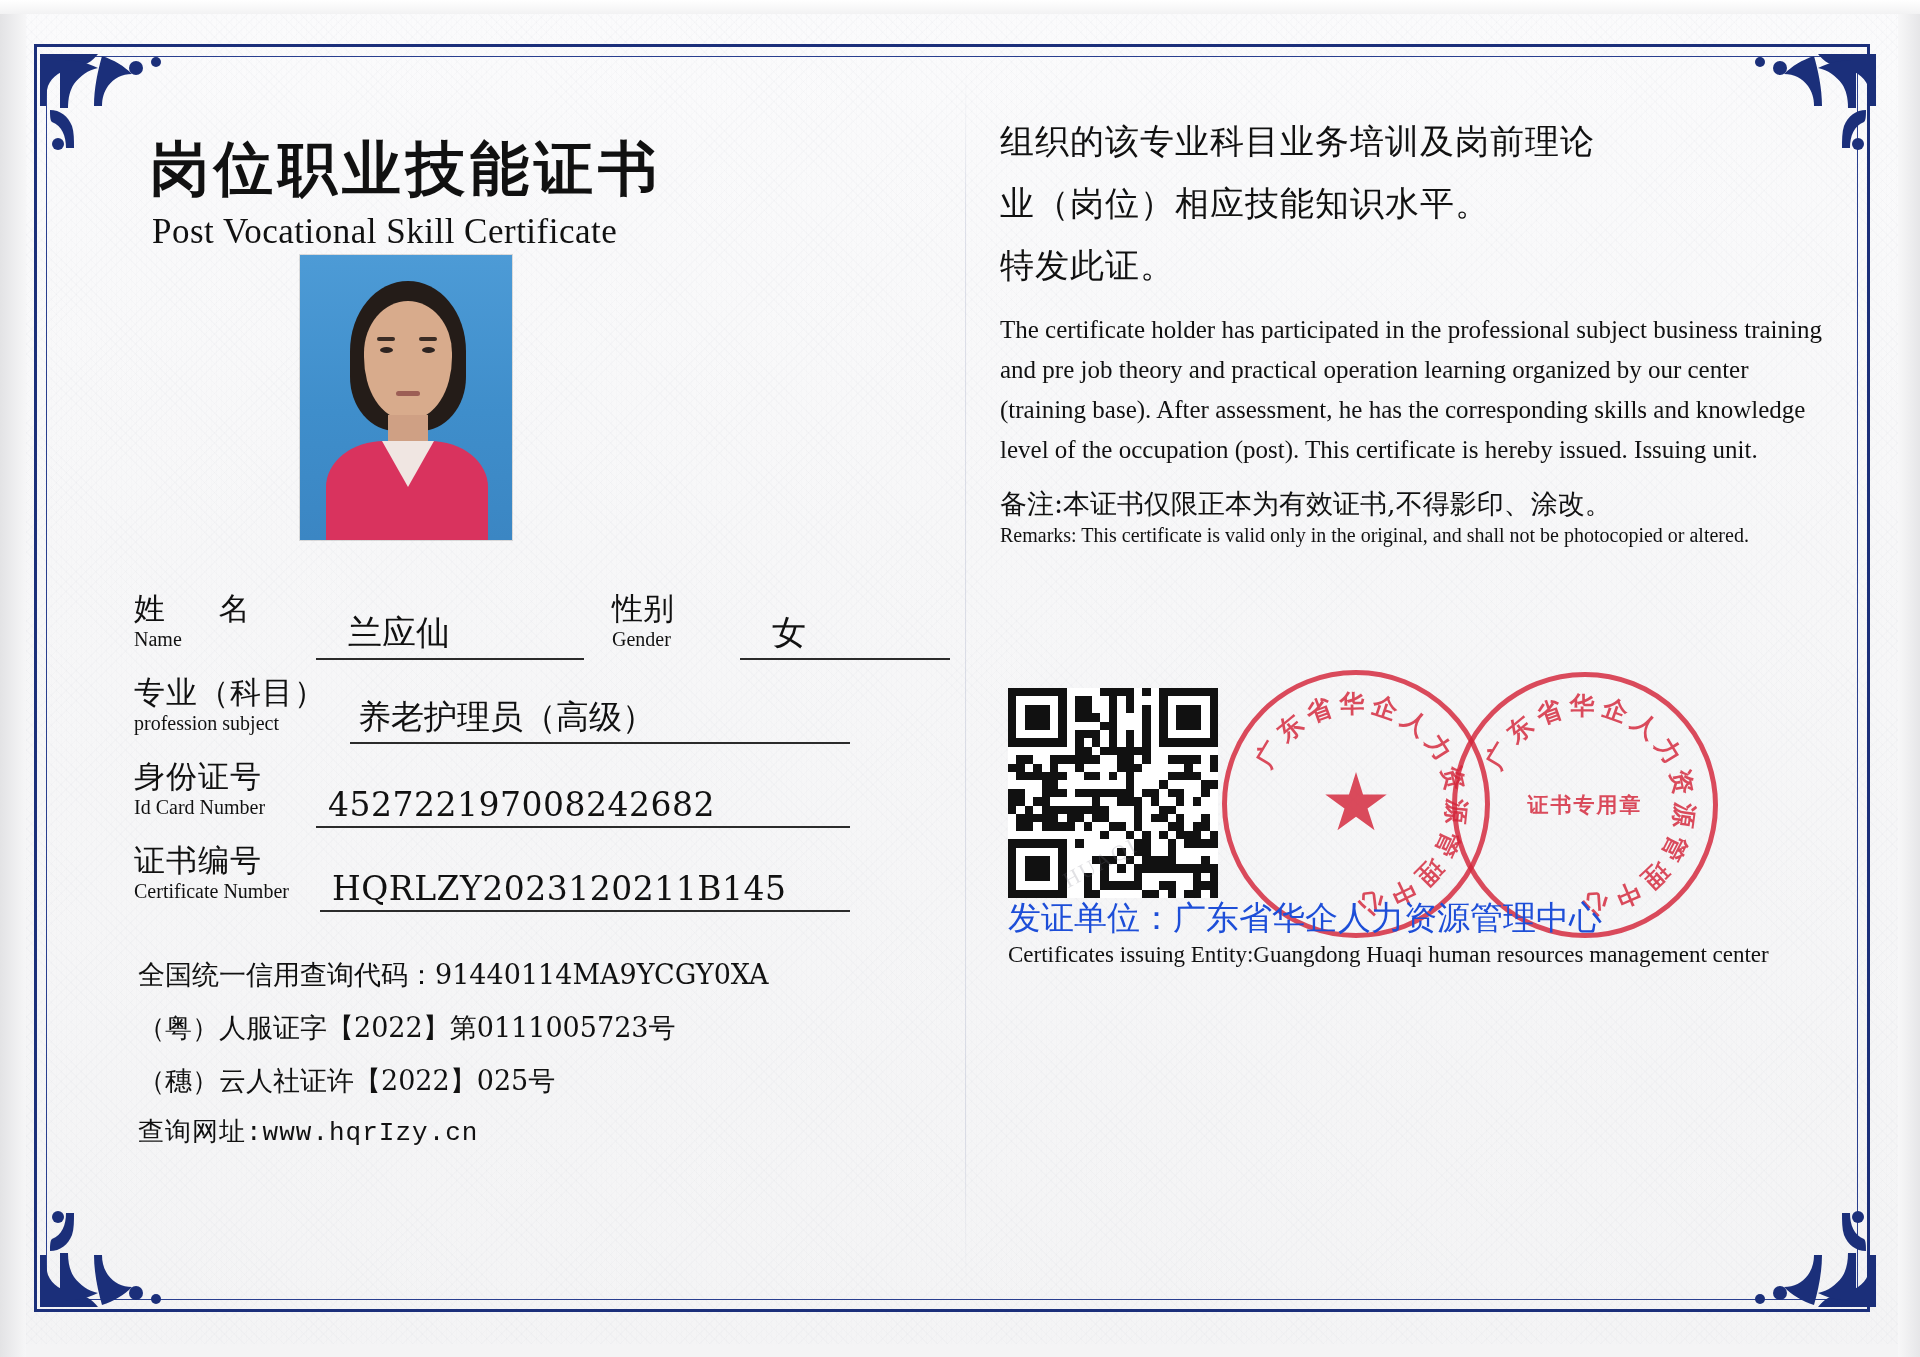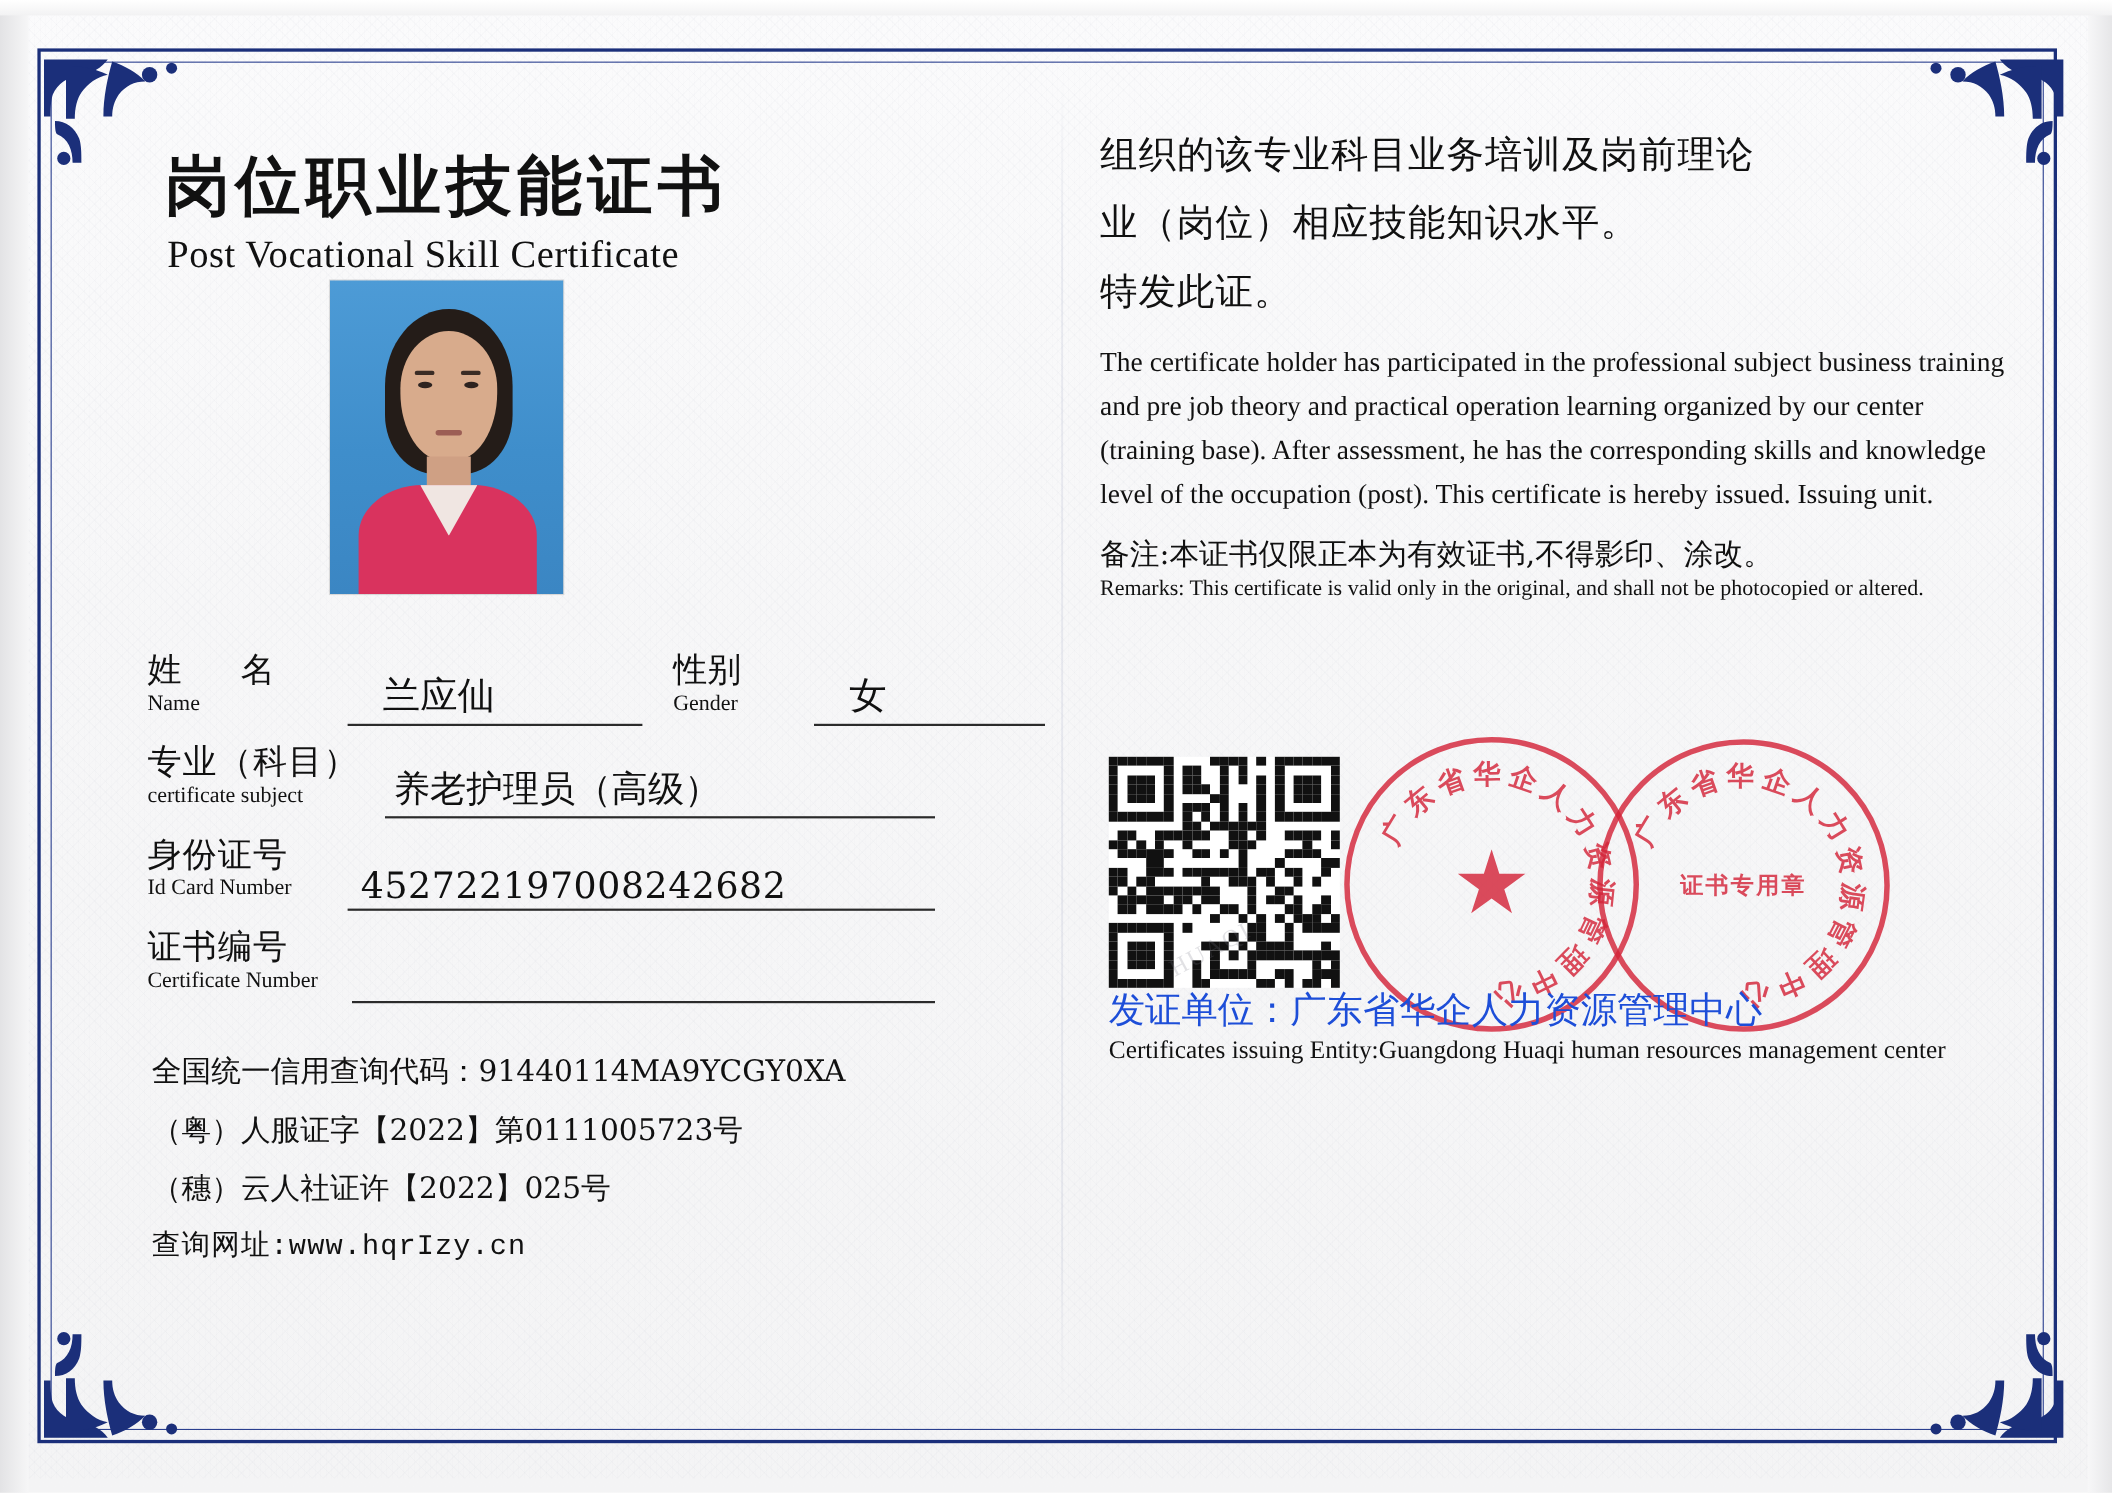--- a/index.html
+++ b/index.html
@@ -501,41 +501,42 @@
         <span class="cn">性别</span>
         <span class="en">Gender</span>
       </div>
       <div class="underline2"></div>
       <div class="val2">女</div>
     </div>
 
     <div class="row row-prof">
       <div class="lbl">
         <span class="cn">专业（科目）</span>
-        <span class="en">certificate subject</span>
+        <span class="en">profession subject</span>
       </div>
       <div class="underline"></div>
       <div class="val">养老护理员（高级）</div>
     </div>
 
     <div class="row row-id">
       <div class="lbl">
         <span class="cn">身份证号</span>
         <span class="en">Id Card Number</span>
       </div>
       <div class="underline"></div>
       <div class="val">452722197008242682</div>
     </div>
 
     <div class="row row-cert">
       <div class="lbl">
         <span class="cn">证书编号</span>
         <span class="en">Certificate Number</span>
       </div>
       <div class="underline"></div>
+      <div class="val">HQRLZY2023120211B145</div>
     </div>
 
   </div>
 
   <div class="footer-lines">
     <div>全国统一信用查询代码：91440114MA9YCGY0XA</div>
     <div>（粤）人服证字【2022】第0111005723号</div>
     <div>（穗）云人社证许【2022】025号</div>
     <div class="url">查询网址:www.hqrIzy.cn</div>
   </div>

